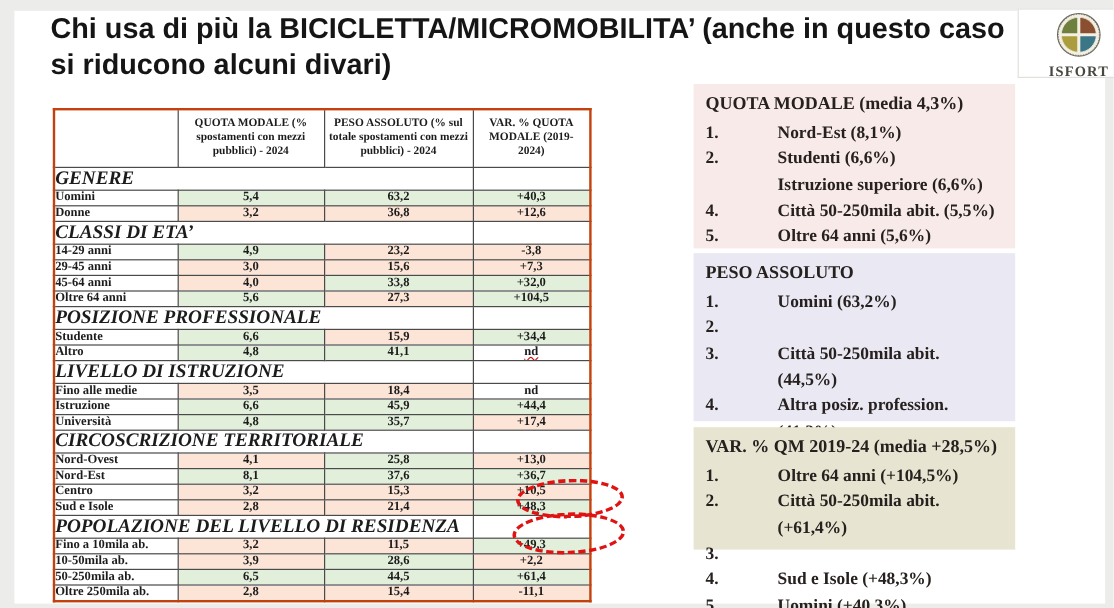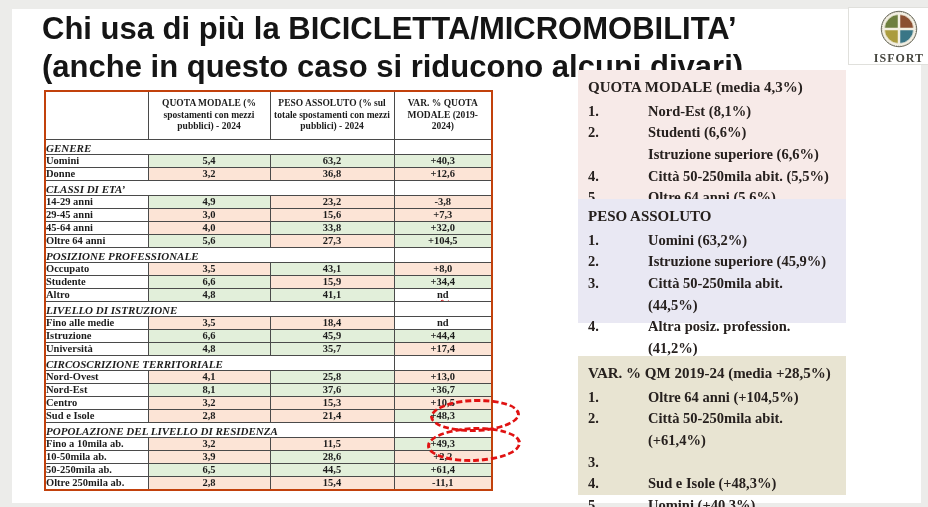--- a/index.html
+++ b/index.html
@@ -4,56 +4,56 @@
 <style>
   html,body{margin:0;padding:0;}
   body{width:928px;height:507px;background:#ececea;position:relative;overflow:hidden;
        font-family:"Liberation Serif","DejaVu Serif",serif;}
   #stage{position:absolute;left:0;top:0;width:928px;height:507px;}
   #slide{position:absolute;left:12px;top:9px;right:7px;bottom:4px;background:#ffffff;}
 
   
   .title{position:absolute;left:42px;top:10px;width:800px;
          font-family:"Liberation Sans","DejaVu Sans",sans-serif;
-         font-weight:bold;font-size:31px;line-height:1.24;color:#151515;}
+         font-weight:bold;font-size:24px;line-height:1.24;color:#151515;}
 
   
   .logo{position:absolute;left:848px;top:7px;width:102px;height:58px;
         border:1px solid #e0e0dc;background:#fff;text-align:center;padding-top:2px;box-sizing:border-box;}
   .logo-name{font-family:"Liberation Serif",serif;font-weight:bold;font-size:12px;
              letter-spacing:1px;color:#474740;display:block;line-height:1;}
 
   
   table.stats{position:absolute;left:44px;top:90px;border-collapse:collapse;table-layout:fixed;
               width:447px;font-family:"Liberation Serif","DejaVu Serif",serif;color:#1c1c1c;}
   table.stats td{border:1px solid #4a4a4a;overflow:hidden;white-space:nowrap;padding:0;}
   table.stats{border:2px solid #c2410c;}
   tr.header-row{height:48px;}
   tr.header-row td{font-size:9.5px;font-weight:bold;text-align:center;vertical-align:middle;
                    line-height:1.2;white-space:normal;padding:1px 3px;background:#fff;}
   tr.section-row{height:15px;}
-  td.section-label{font-size:11px;font-weight:bold;font-style:italic;vertical-align:bottom;
+  td.section-label{font-size:16px;font-weight:bold;font-style:italic;vertical-align:bottom;
                    padding:0 0 1px 4px;background:#fff;}
   td.section-empty{background:#fff;}
   tr.data-row{height:13px;}
   td.row-label{font-size:10.5px;font-weight:bold;padding-left:4px;background:#fff;line-height:12px;}
   td.val{font-size:10.5px;font-weight:bold;text-align:center;line-height:12px;}
   td.wavy{text-decoration:underline wavy #d01010 1px;text-underline-offset:1px;}
 
   
   .ellipse{position:absolute;border:3px dashed #e01212;border-radius:50%;background:transparent;}
   #ellipse-1{left:430px;top:399px;width:84px;height:27px;transform:rotate(-2deg);}
   #ellipse-2{left:427px;top:427px;width:88px;height:29px;transform:rotate(-2deg);}
 
   
   .panel{position:absolute;left:578px;width:268px;box-sizing:border-box;padding:8px 10px 6px 10px;
          color:#26201e;}
   #panel-0{top:70px;height:137px;}
-  #panel-1{top:199px;height:124px;}
-  #panel-2{top:356px;height:139px;}
+  #panel-1{top:211px;height:140px;}
+  #panel-2{top:356px;height:102px;}
   .panel-title{font-size:15px;font-weight:bold;margin-bottom:4px;line-height:1.25;}
   .p-item{display:flex;font-size:14.5px;font-weight:bold;line-height:1.49;}
   .p-num{width:32px;flex:0 0 32px;}
   .p-text{flex:1;margin-left:28px;}
 </style>
 </head>
 <body>
 
 <div id="stage">
   <div id="slide"></div>
@@ -129,26 +129,20 @@
           <td class="row-label">Oltre 64 anni</td>
           <td class="val" style="background: rgb(226, 239, 218);">5,6</td>
           <td class="val" style="background: rgb(252, 228, 214);">27,3</td>
           <td class="val" style="background: rgb(226, 239, 218);">+104,5</td>
         </tr>
         <tr class="section-row">
           <td colspan="3" class="section-label">POSIZIONE PROFESSIONALE</td>
           <td class="section-empty"></td>
         </tr>
         <tr class="data-row">
-          <td class="row-label">Occupato</td>
-          <td class="val" style="background: rgb(252, 228, 214);">3,5</td>
-          <td class="val" style="background: rgb(226, 239, 218);">43,1</td>
-          <td class="val" style="background: rgb(252, 228, 214);">+8,0</td>
-        </tr>
-        <tr class="data-row">
           <td class="row-label">Studente</td>
           <td class="val" style="background: rgb(226, 239, 218);">6,6</td>
           <td class="val" style="background: rgb(252, 228, 214);">15,9</td>
           <td class="val" style="background: rgb(226, 239, 218);">+34,4</td>
         </tr>
         <tr class="data-row">
           <td class="row-label">Altro</td>
           <td class="val" style="background: rgb(226, 239, 218);">4,8</td>
           <td class="val" style="background: rgb(226, 239, 218);">41,1</td>
           <td class="val wavy" style="background: rgb(255, 255, 255);">nd</td>
@@ -264,21 +258,20 @@
   </div>
   <div class="panel" id="panel-1" style="background: rgb(233, 232, 243);">
     <div class="panel-title">PESO ASSOLUTO</div>
     <div class="panel-items">
         <div class="p-item">
           <span class="p-num">1.</span>
           <span class="p-text">Uomini (63,2%)</span>
         </div>
         <div class="p-item">
           <span class="p-num">2.</span>
-          <span class="p-text">Istruzione superiore (45,9%)</span>
         </div>
         <div class="p-item">
           <span class="p-num">3.</span>
           <span class="p-text">Città 50-250mila abit. (44,5%)</span>
         </div>
         <div class="p-item">
           <span class="p-num">4.</span>
           <span class="p-text">Altra posiz. profession. (41,2%)</span>
         </div>
         <div class="p-item">

